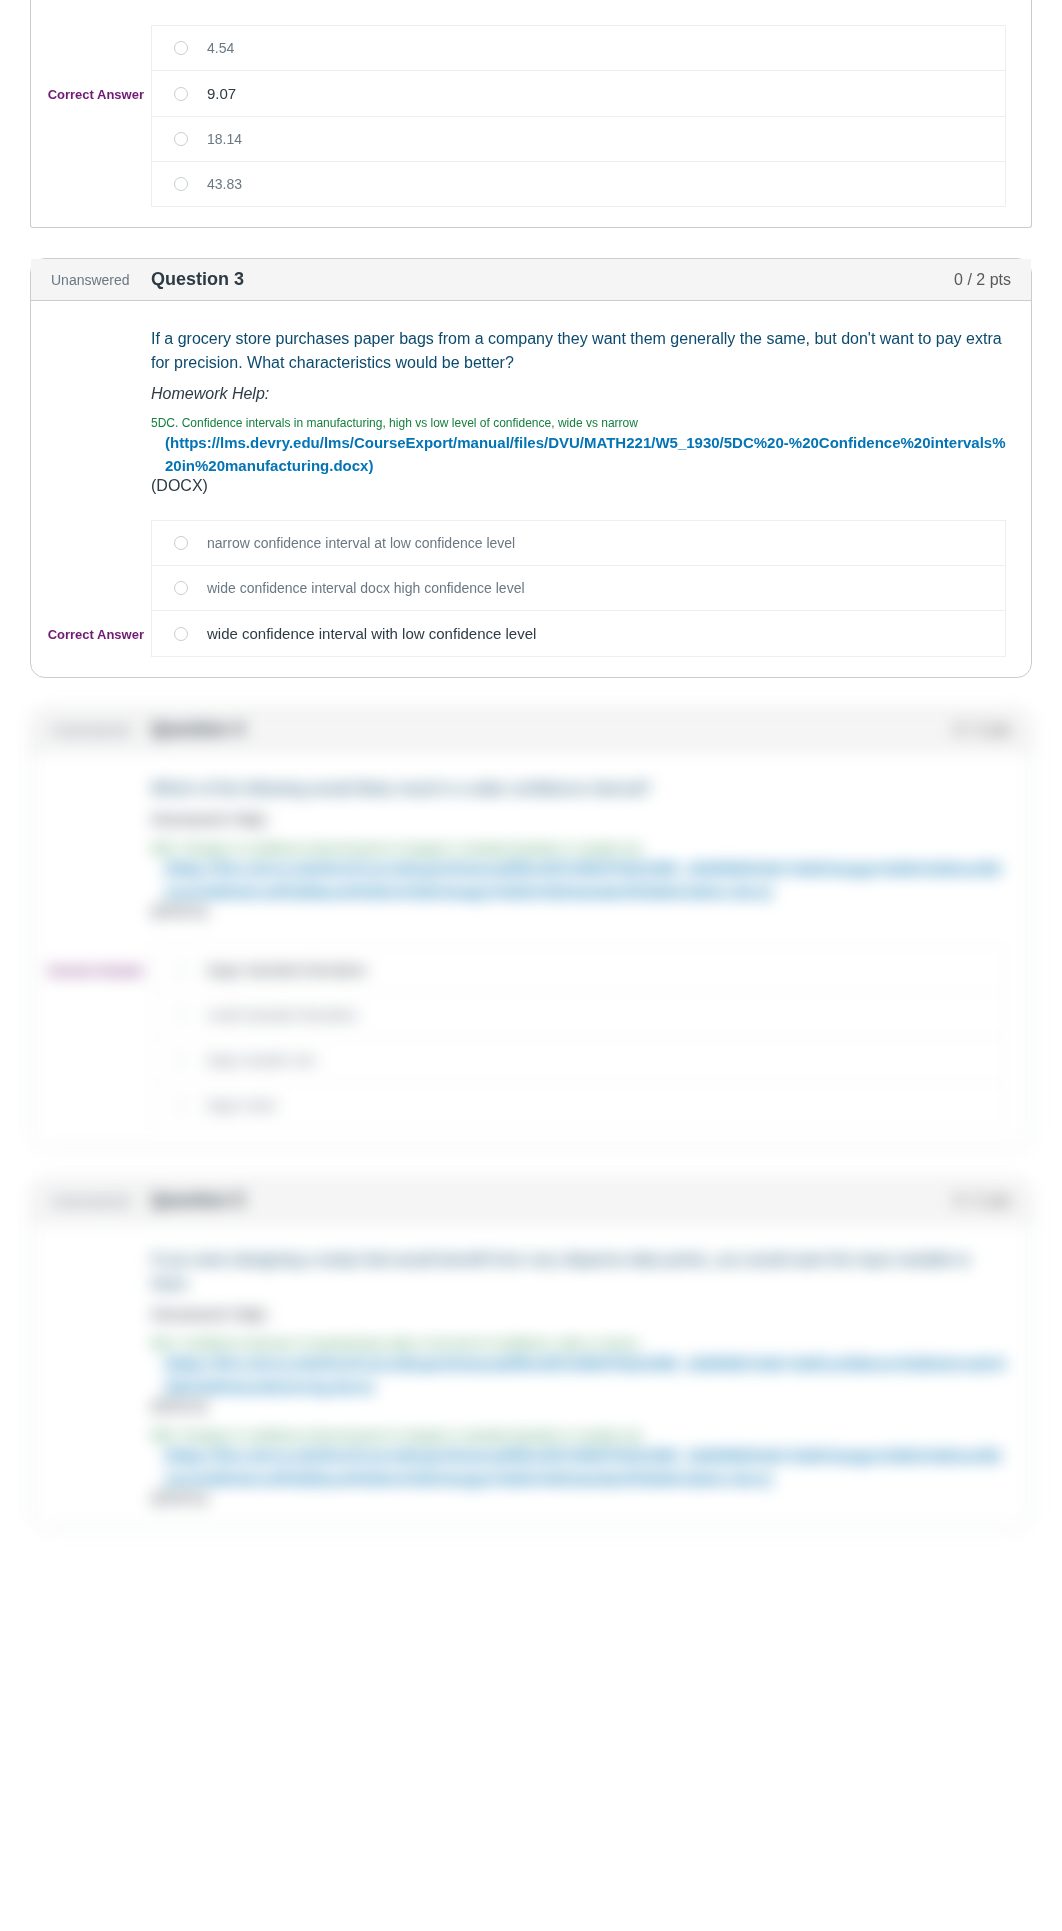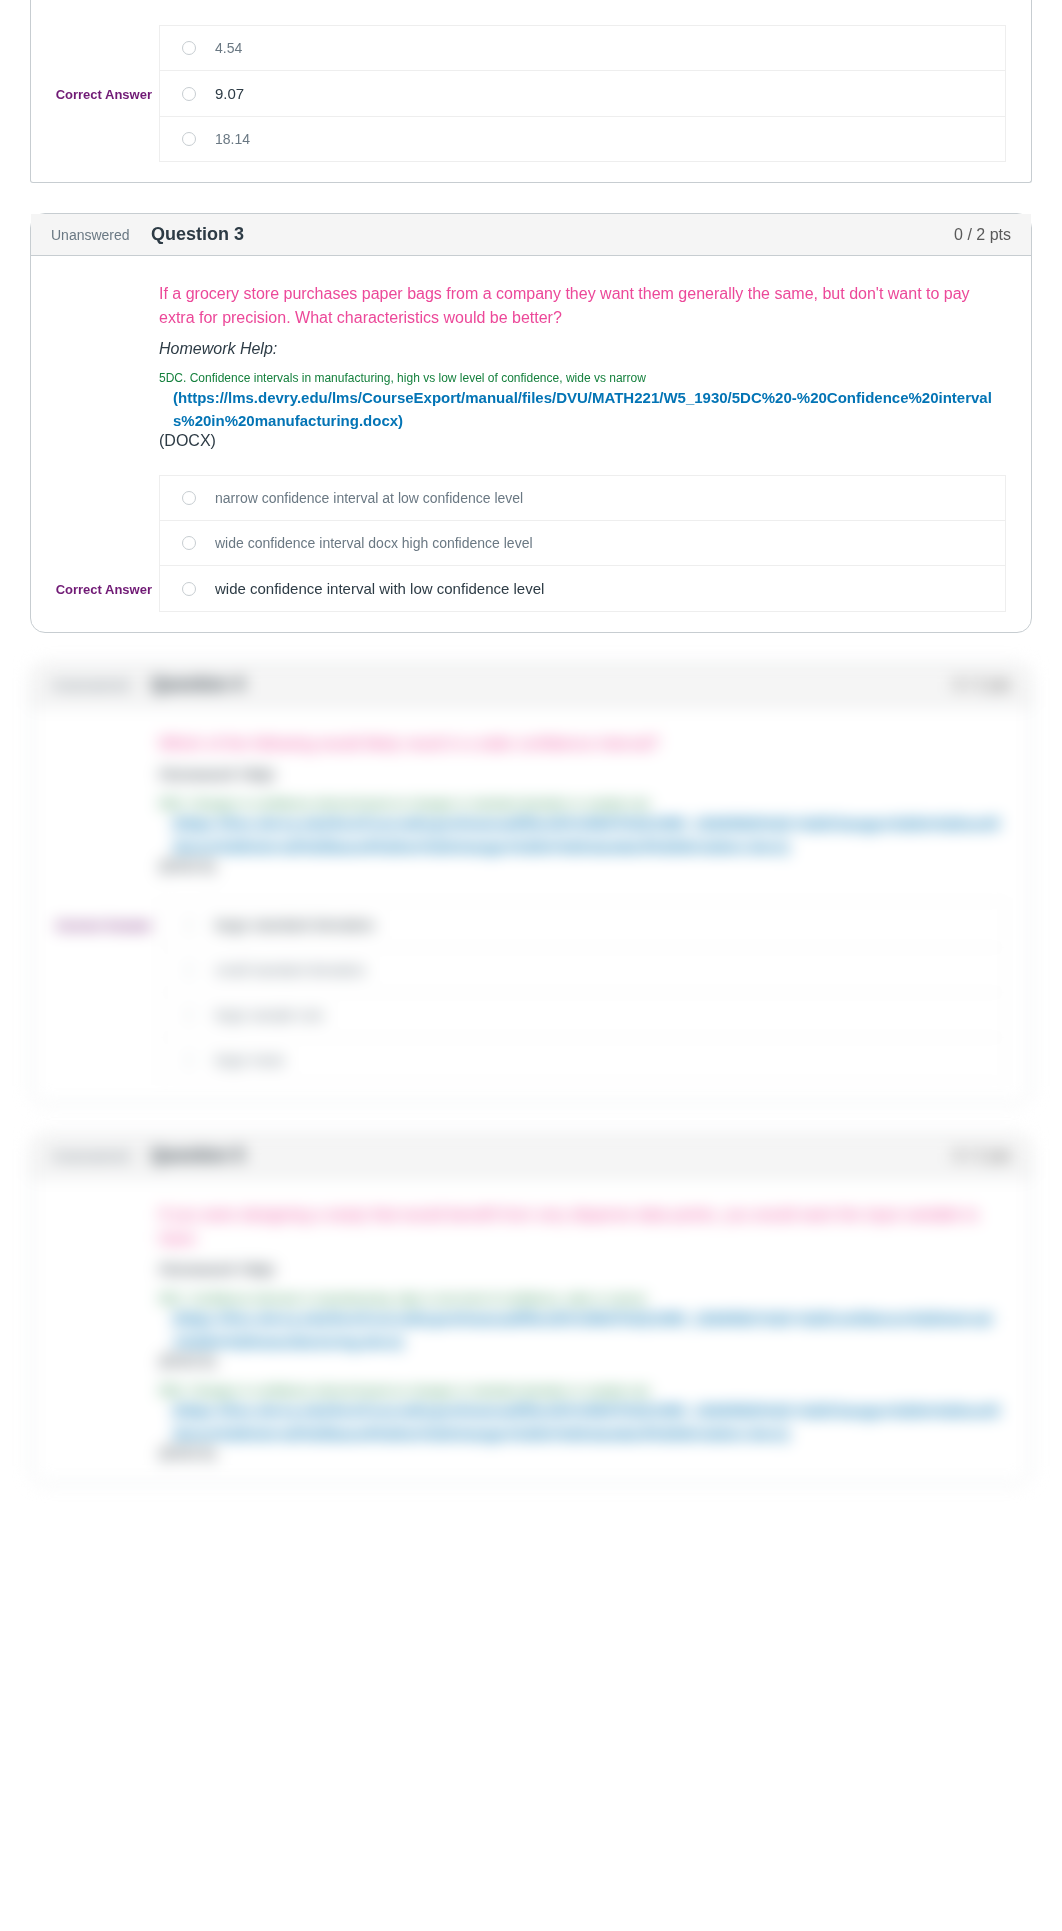--- a/index.html
+++ b/index.html
@@ -55,26 +55,25 @@
     display: flex;
     padding: 0;
   }
   .q-body-gutter {
     flex: 0 0 120px;
     position: relative;
   }
   .q-body-main {
     flex: 1 1 auto;
     padding: 26px 25px 20px 0;
-    margin-left: 8px;
   }
   .prompt {
     font-size: 16px;
     line-height: 1.5;
-    color: #ec4899;
+    color: #0c4a6e;
     margin-bottom: 10px;
   }
   .hw-help {
     font-style: italic;
     font-size: 16px;
     margin: 8px 0 10px 0;
   }
   .link {
     color: #15803d;
     font-size: 12px;
@@ -146,20 +145,21 @@
 <div class="page">
 
   <div class="question-block no-top-border partial-top">
     <div class="q-body">
       <div class="q-body-gutter"></div>
       <div class="q-body-main">
         <div class="answers" id="q2-answers">
             <div class="answer-row"><span class="radio"></span><span>4.54</span></div>
             <div class="answer-row correct-answer"><span class="radio"></span><span>9.07</span><span class="correct-label">Correct Answer</span></div>
             <div class="answer-row"><span class="radio"></span><span>18.14</span></div>
+            <div class="answer-row"><span class="radio"></span><span>43.83</span></div>
           </div>
       </div>
     </div>
   </div>
 
   <div class="question-block">
     <div class="q-header">
       <div class="q-left-gutter">Unanswered</div>
       <div class="q-title">Question 3</div>
       <div class="q-points">0 / 2 pts</div>

